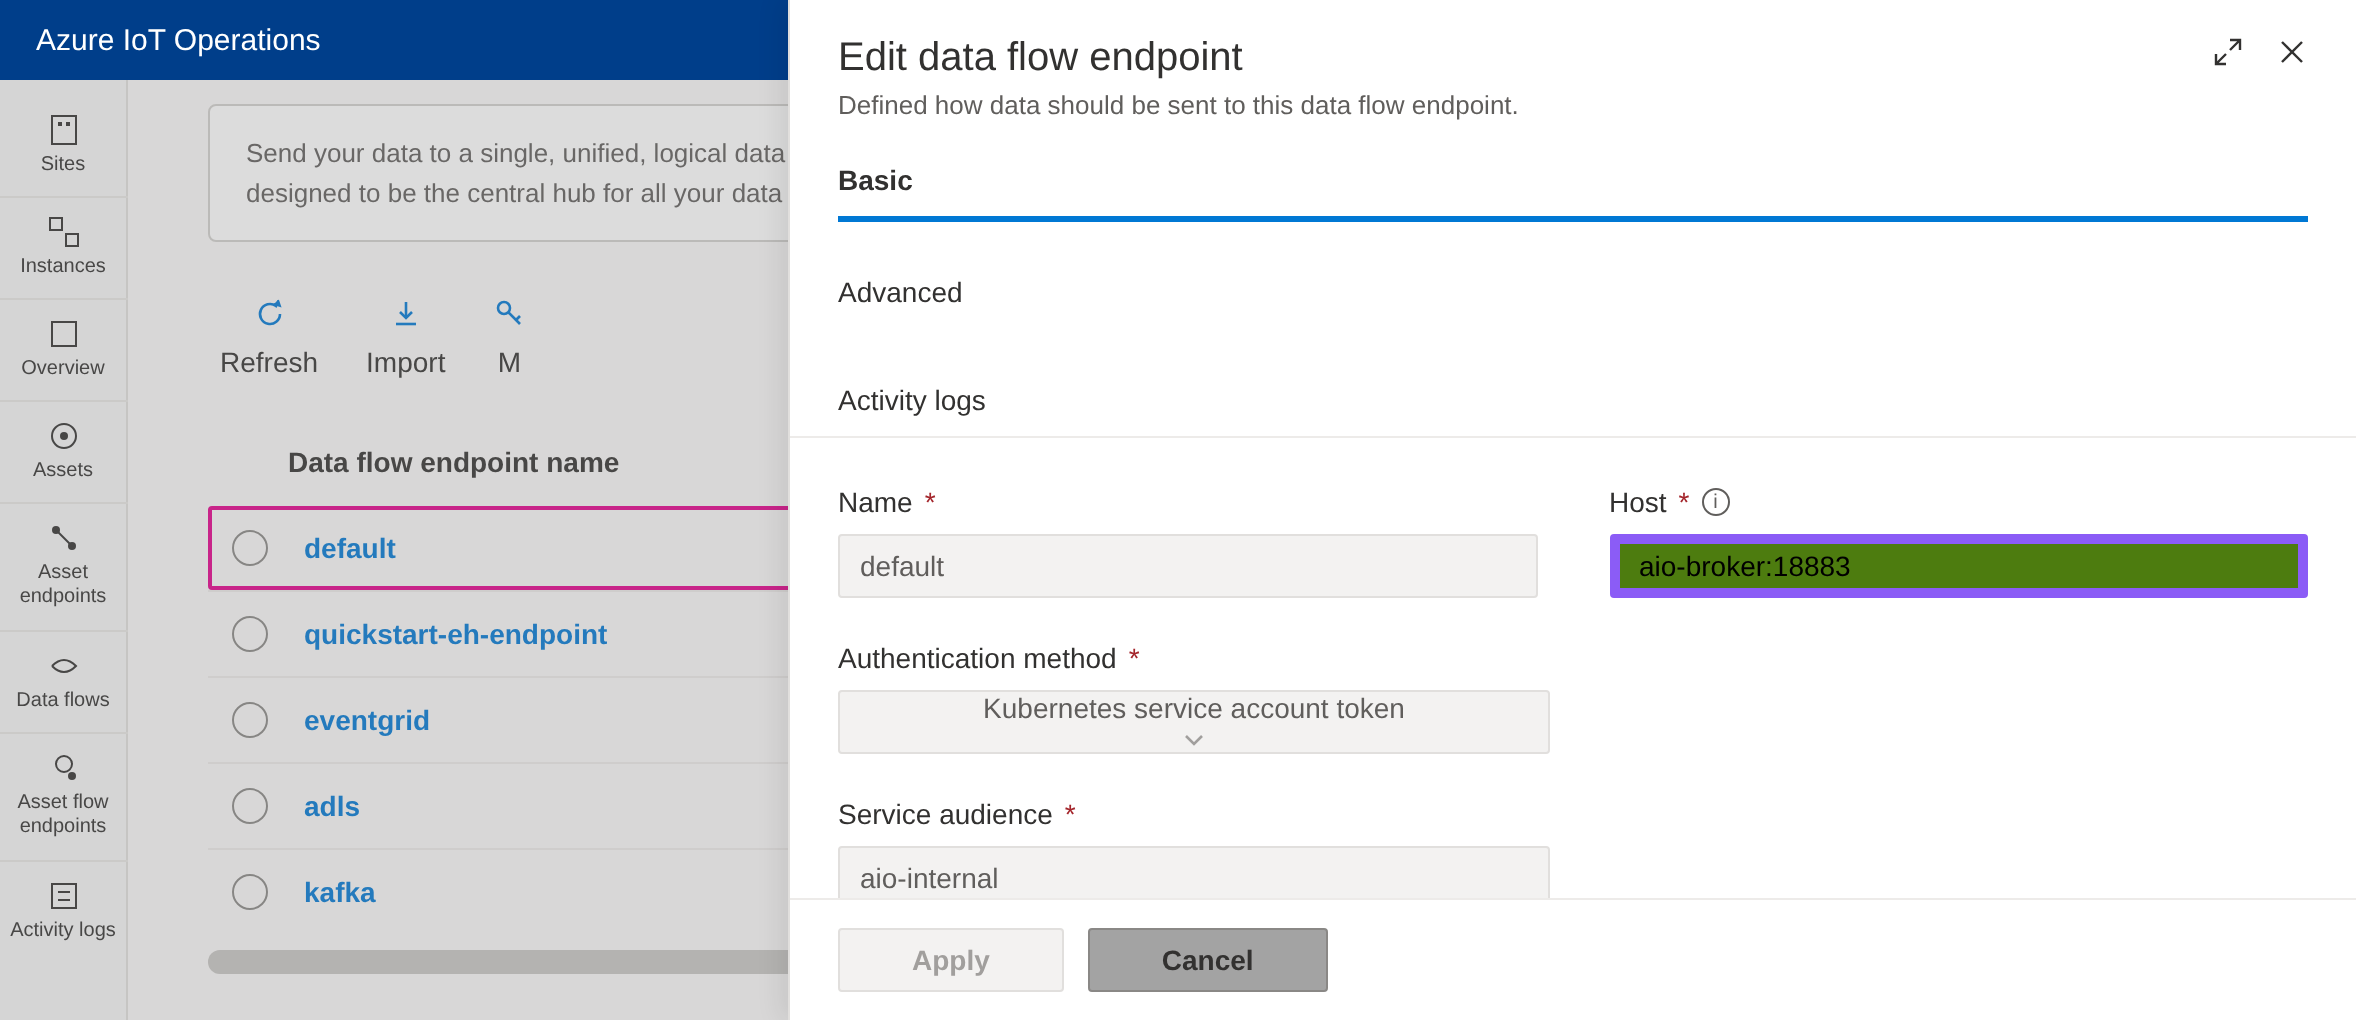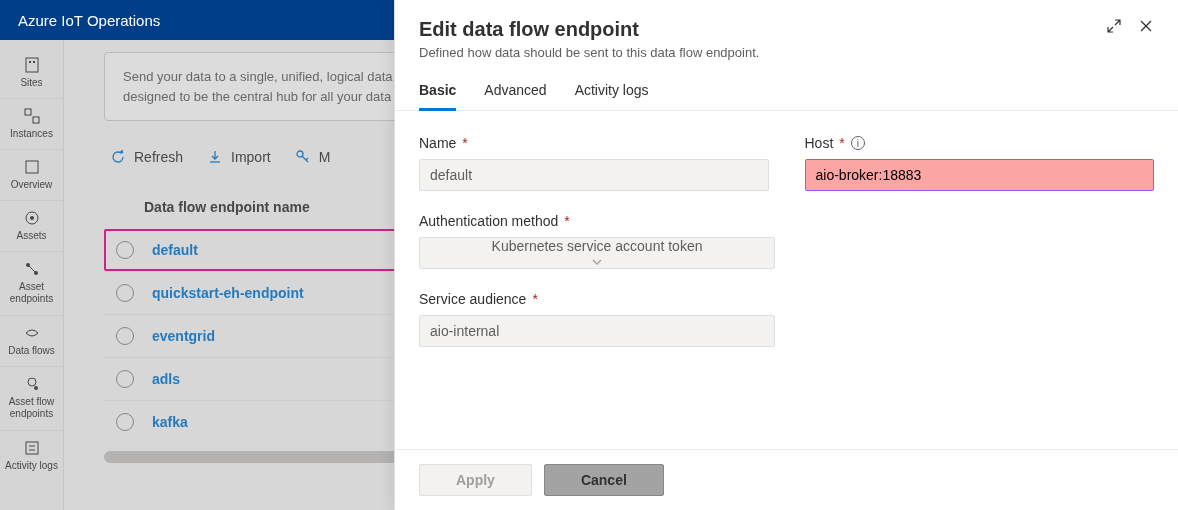--- a/index.html
+++ b/index.html
@@ -73,20 +73,21 @@
       margin-bottom: 24px;
       padding-left: 6px;
     }
     .tbtn {
       display: flex;
       align-items: center;
       gap: 8px;
       color: #323130;
       cursor: pointer;
       font-size: 14px;
+      flex-direction: column;
     }
     .tbtn svg { stroke: #0078d4; fill: #0078d4; }
     .col-header {
       font-weight: 600;
       padding: 10px 0 14px 40px;
       border-bottom: none;
     }
     .row {
       display: flex;
       align-items: center;
@@ -148,29 +149,30 @@
       border-left: 1px solid #e1dfdd;
       box-shadow: -4px 0 12px rgba(0,0,0,0.08);
       display: flex;
       flex-direction: column;
     }
     .panel-head {
       padding: 18px 24px 0 24px;
       display: flex;
       justify-content: space-between;
     }
-    .panel-title { font-size: 20px; font-weight: 700; }
+    .panel-title { font-size: 20px; font-weight: 400; }
     .panel-sub { color: #605e5c; font-size: 13px; margin-top: 4px; }
     .panel-icons { display: flex; gap: 16px; align-items: flex-start; }
     .panel-icons span { cursor: pointer; line-height: 1; }
     .tabs {
       display: flex;
       gap: 28px;
       padding: 22px 24px 0 24px;
       border-bottom: 1px solid #edebe9;
+      flex-direction: column;
     }
     .tab {
       padding-bottom: 10px;
       color: #323130;
       font-size: 14px;
       cursor: pointer;
     }
     .tab.active {
       font-weight: 600;
       border-bottom: 3px solid #0078d4;
@@ -201,25 +203,25 @@
       border: 1px solid #605e5c;
       border-radius: 50%;
       display: inline-flex;
       align-items: center;
       justify-content: center;
       font-size: 10px;
       color: #605e5c;
     }
     .txt, .sel {
       height: 32px;
-      border: 1px solid #8b5cf6;
+      border: 5px solid #8b5cf6;
       border-radius: 2px;
       padding: 0 10px;
       font-size: 14px;
-      background: #fca5a5;
+      background: #4d7c0f;
       width: 100%;
     }
     .txt.disabled, .sel.disabled {
       background: #f3f2f1;
       border: 1px solid #e1dfdd;
       color: #605e5c;
     }
     .sel {
       display: flex;
       align-items: center;

